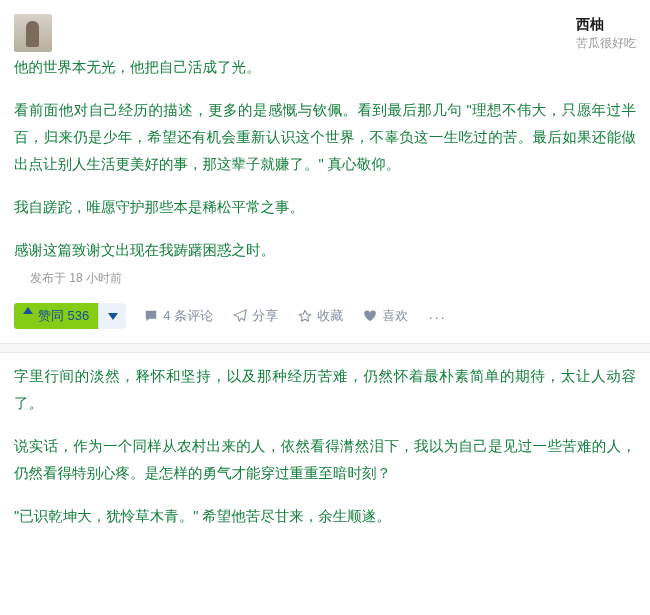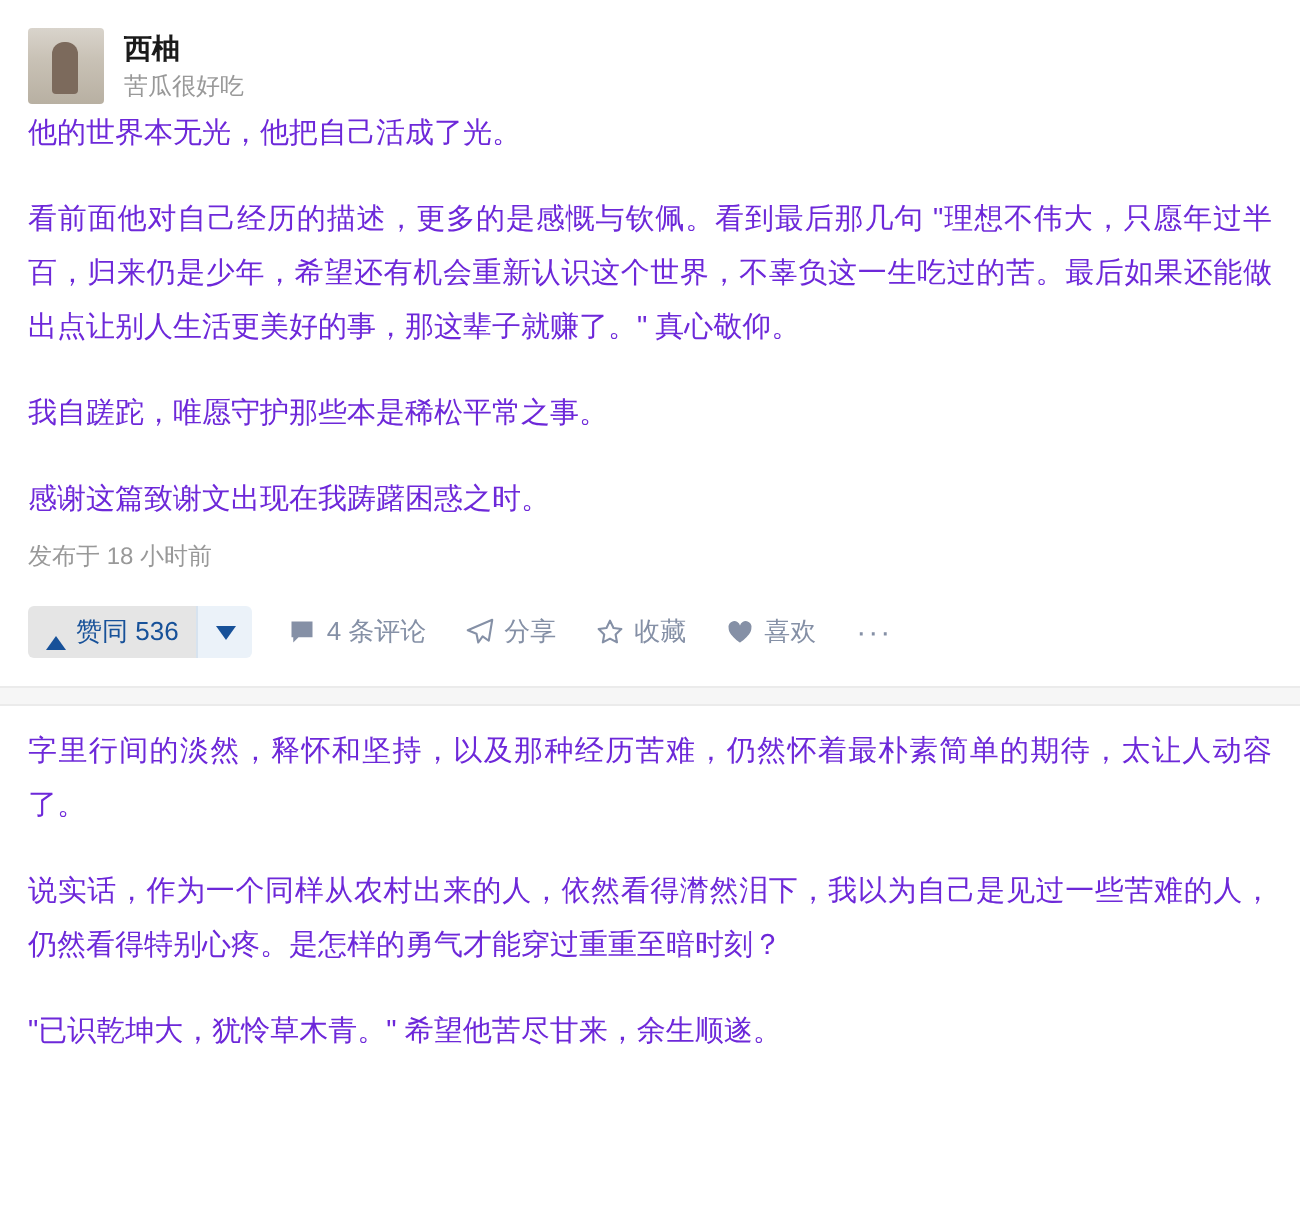--- a/index.html
+++ b/index.html
@@ -16,20 +16,21 @@
     position: relative;
     overflow: hidden;
   }
   .answer {
     padding: 10px 14px 0 14px;
   }
   .author-row {
     display: flex;
     align-items: flex-start;
     padding: 4px 0 2px 0;
+    justify-content: space-between;
   }
   .avatar {
     width: 38px;
     height: 38px;
     border-radius: 2px;
     flex: 0 0 38px;
     margin-right: 10px;
     overflow: hidden;
     position: relative;
   }
@@ -78,46 +79,47 @@
     color: #999999;
     padding: 6px 0 6px 0;
     line-height: 18px;
   }
   .voters .voter-link {
     color: #175199;
     cursor: pointer;
   }
   .content p {
     font-size: 14.5px;
-    color: #6d28d9;
+    color: #15803d;
     line-height: 27px;
     margin: 0 0 16px 0;
     text-align: justify;
   }
   .content p:last-child { margin-bottom: 4px; }
   .publish-time {
     font-size: 12px;
     color: #999999;
     padding: 2px 0 10px 0;
+    margin-left: 16px;
   }
   .actions {
     display: flex;
     align-items: center;
     padding: 6px 0 12px 0;
     gap: 0;
   }
   .vote-group {
     display: flex;
     align-items: stretch;
     margin-right: 18px;
   }
   .vote-up {
     display: flex;
-    align-items: flex-end;
-    background: #e5e5e5;
+    align-items: flex-start;
+    background: #84cc16;
     color: #175199;
     font-size: 13px;
     border-radius: 3px 0 0 3px;
     padding: 4px 9px;
     height: 26px;
     cursor: pointer;
     white-space: nowrap;
   }
   .vote-up .tri {
     display: inline-block;

